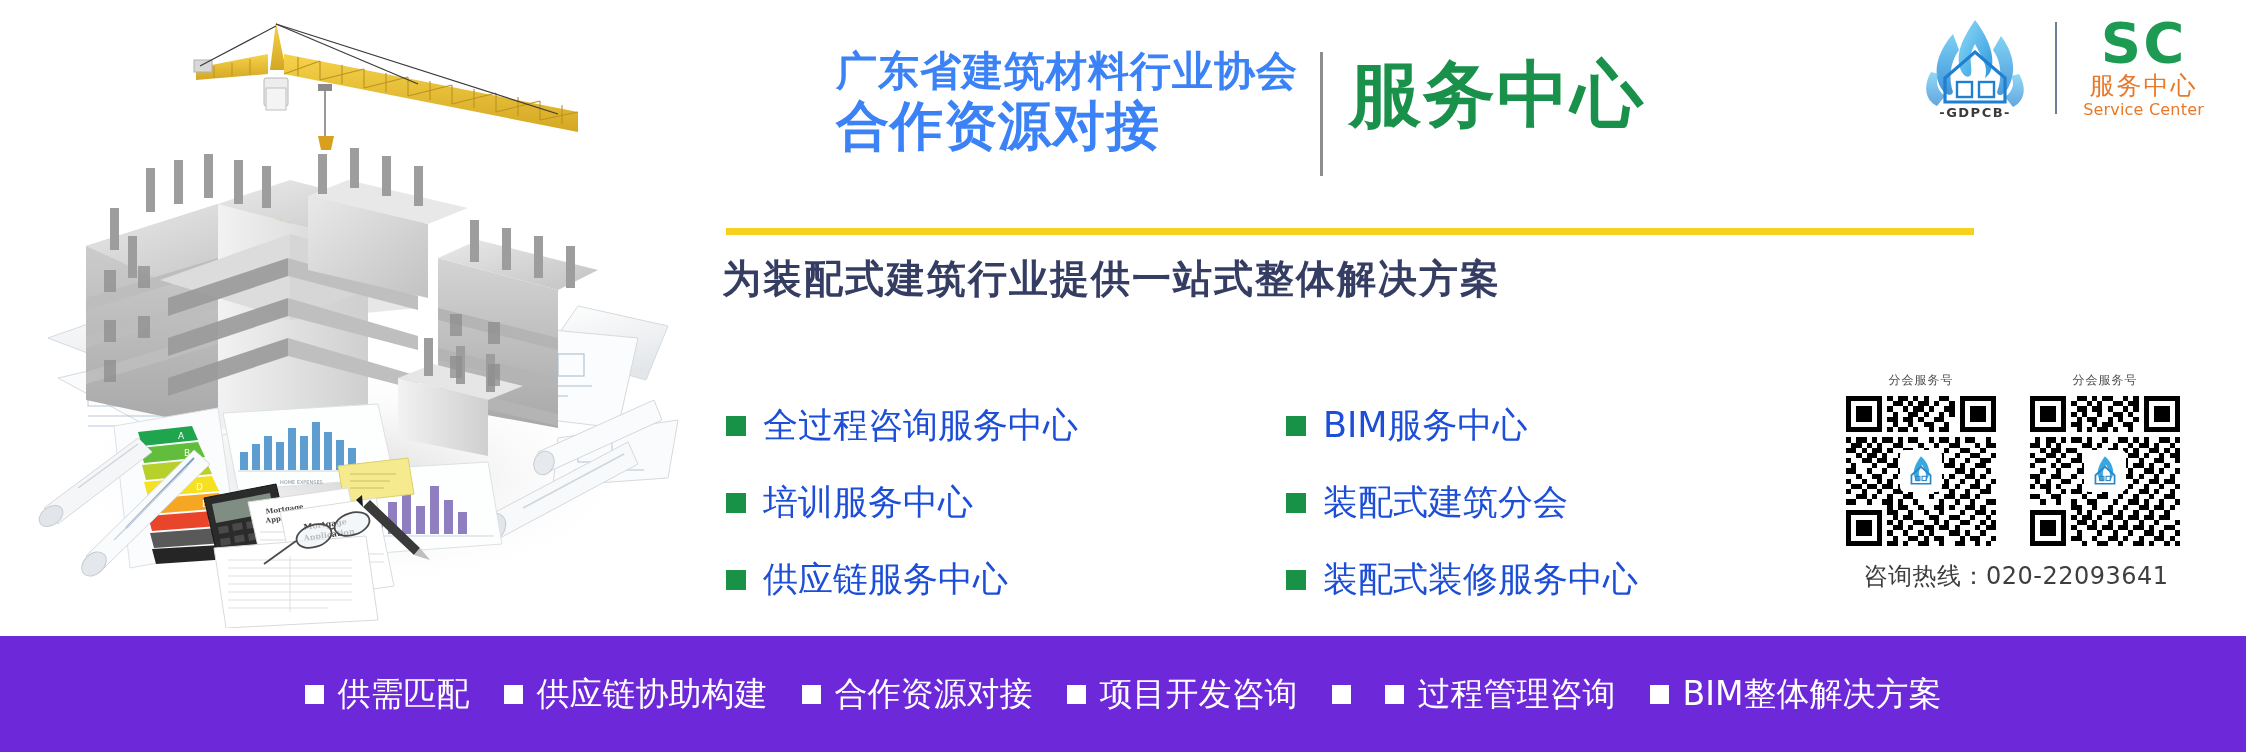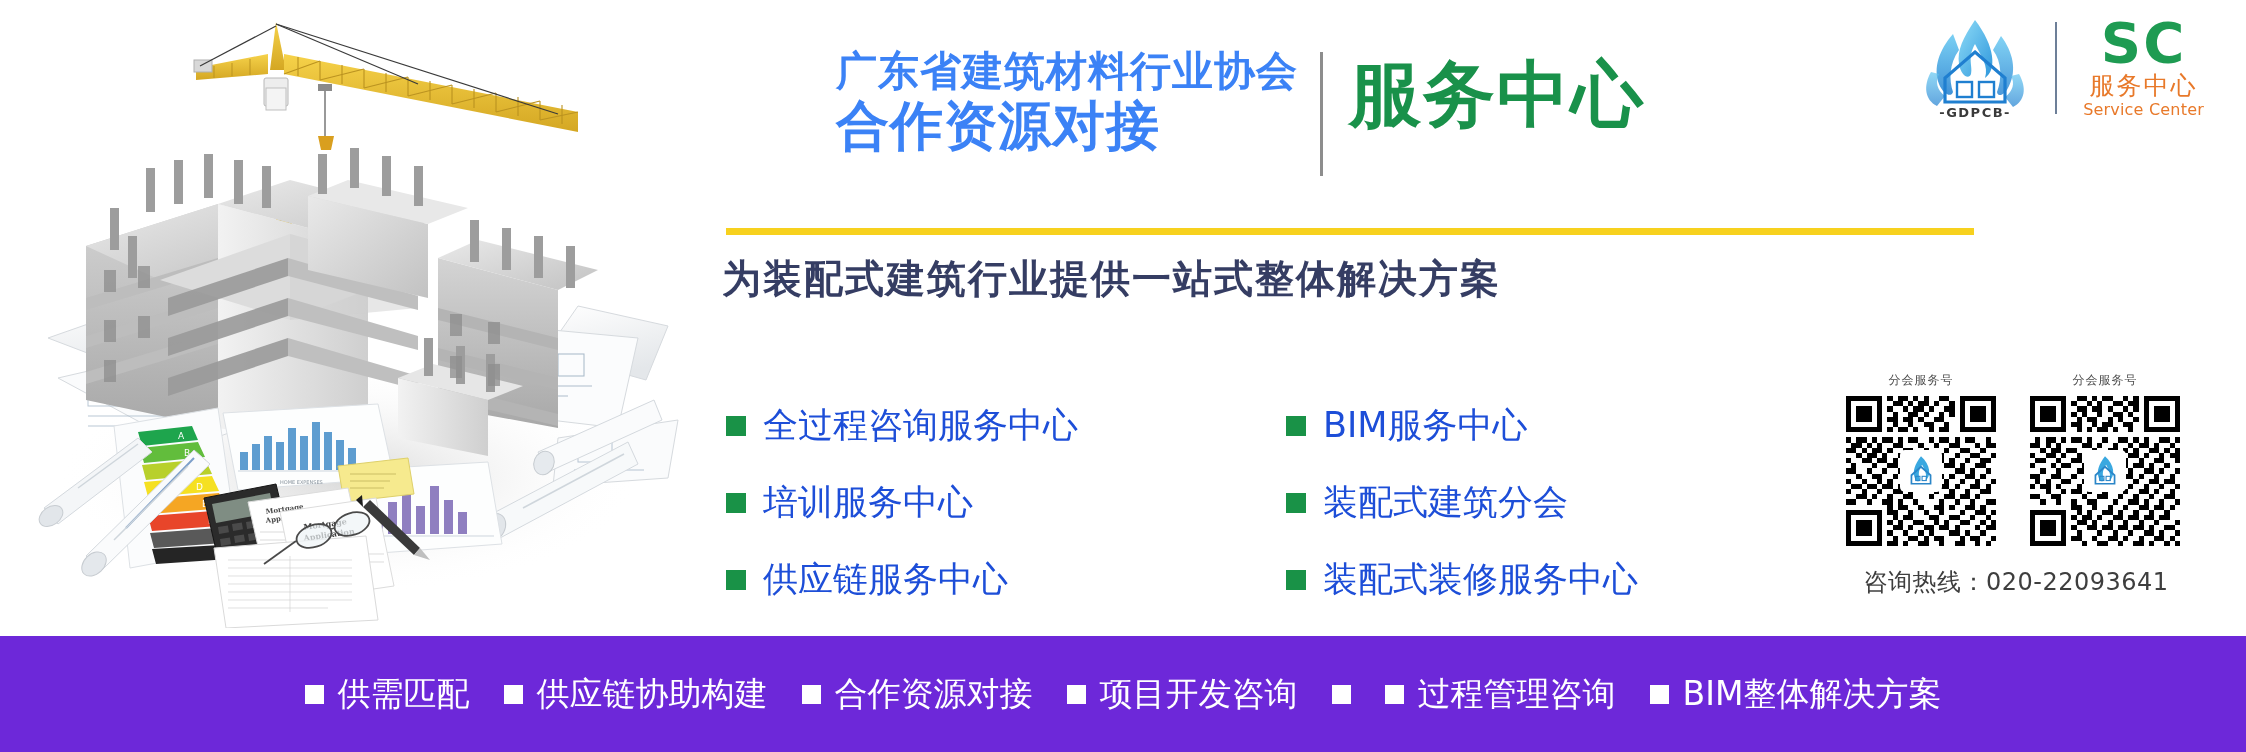--- a/index.html
+++ b/index.html
@@ -115,21 +115,21 @@
   .qr-img { width:150px; height:150px; position:relative; background:#fff; }
   .qr-img svg { display:block; }
   .qr-logo {
     position:absolute; left:50%; top:50%;
     transform:translate(-50%,-50%);
     width:42px; height:42px; background:#fff;
     border-radius:5px; display:flex;
     align-items:center; justify-content:center;
   }
   #hotline {
-    margin-top:20px; text-align:center;
+    margin-top:14px; text-align:center;
     font-size:24px; color:#3e3e3e; letter-spacing:0.5px;
     white-space:nowrap;
   }
 
   
   #bottom-bar {
     position:absolute; left:0; bottom:0;
     width:2246px; height:116px;
     background:#6d28d9;
     display:flex; align-items:center; justify-content:center;

